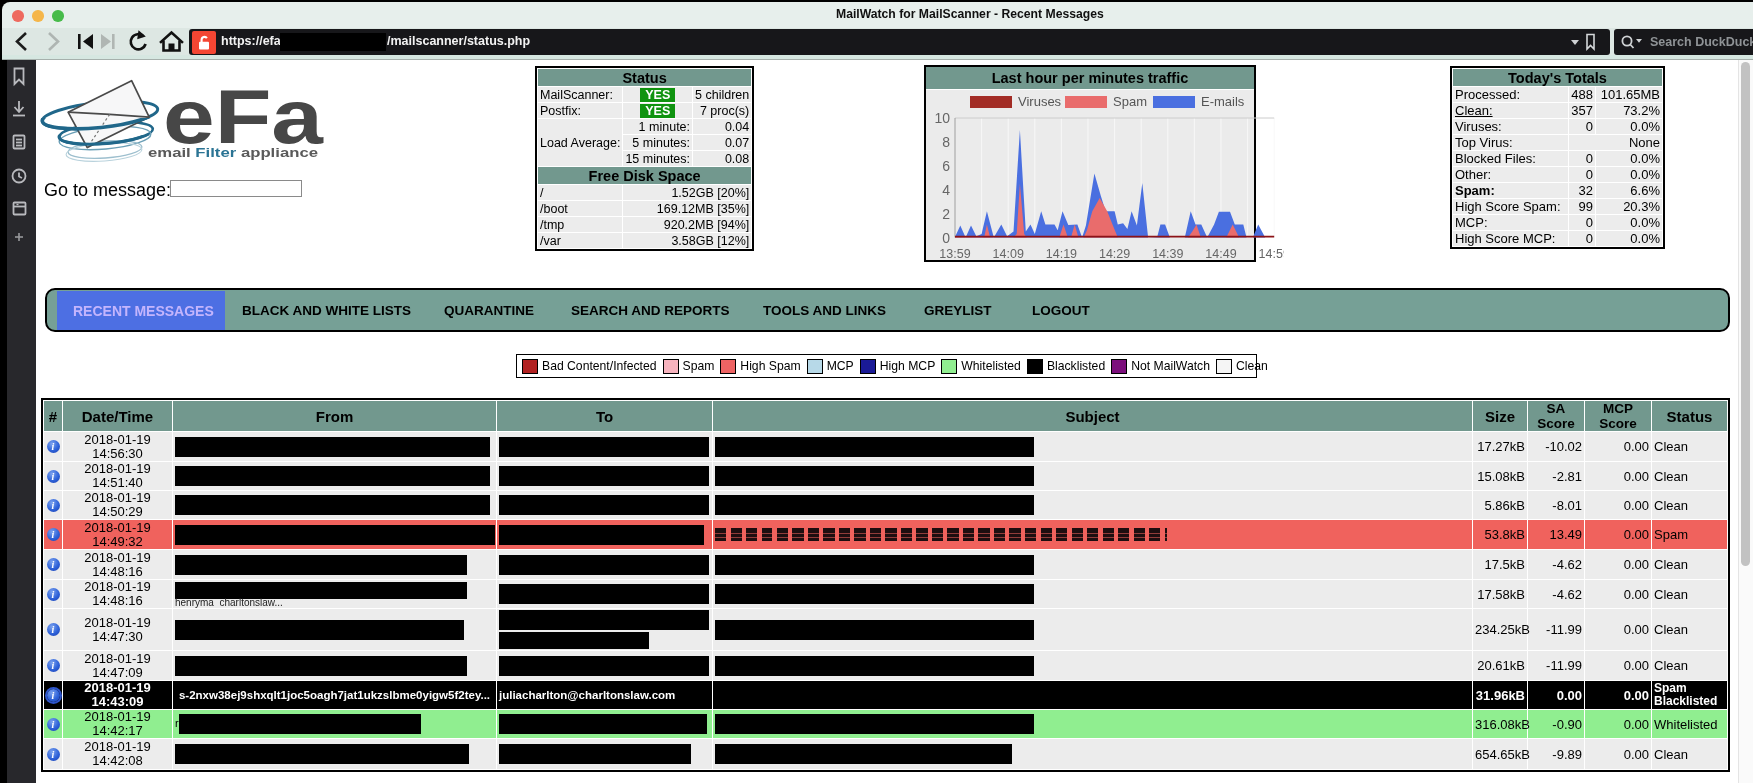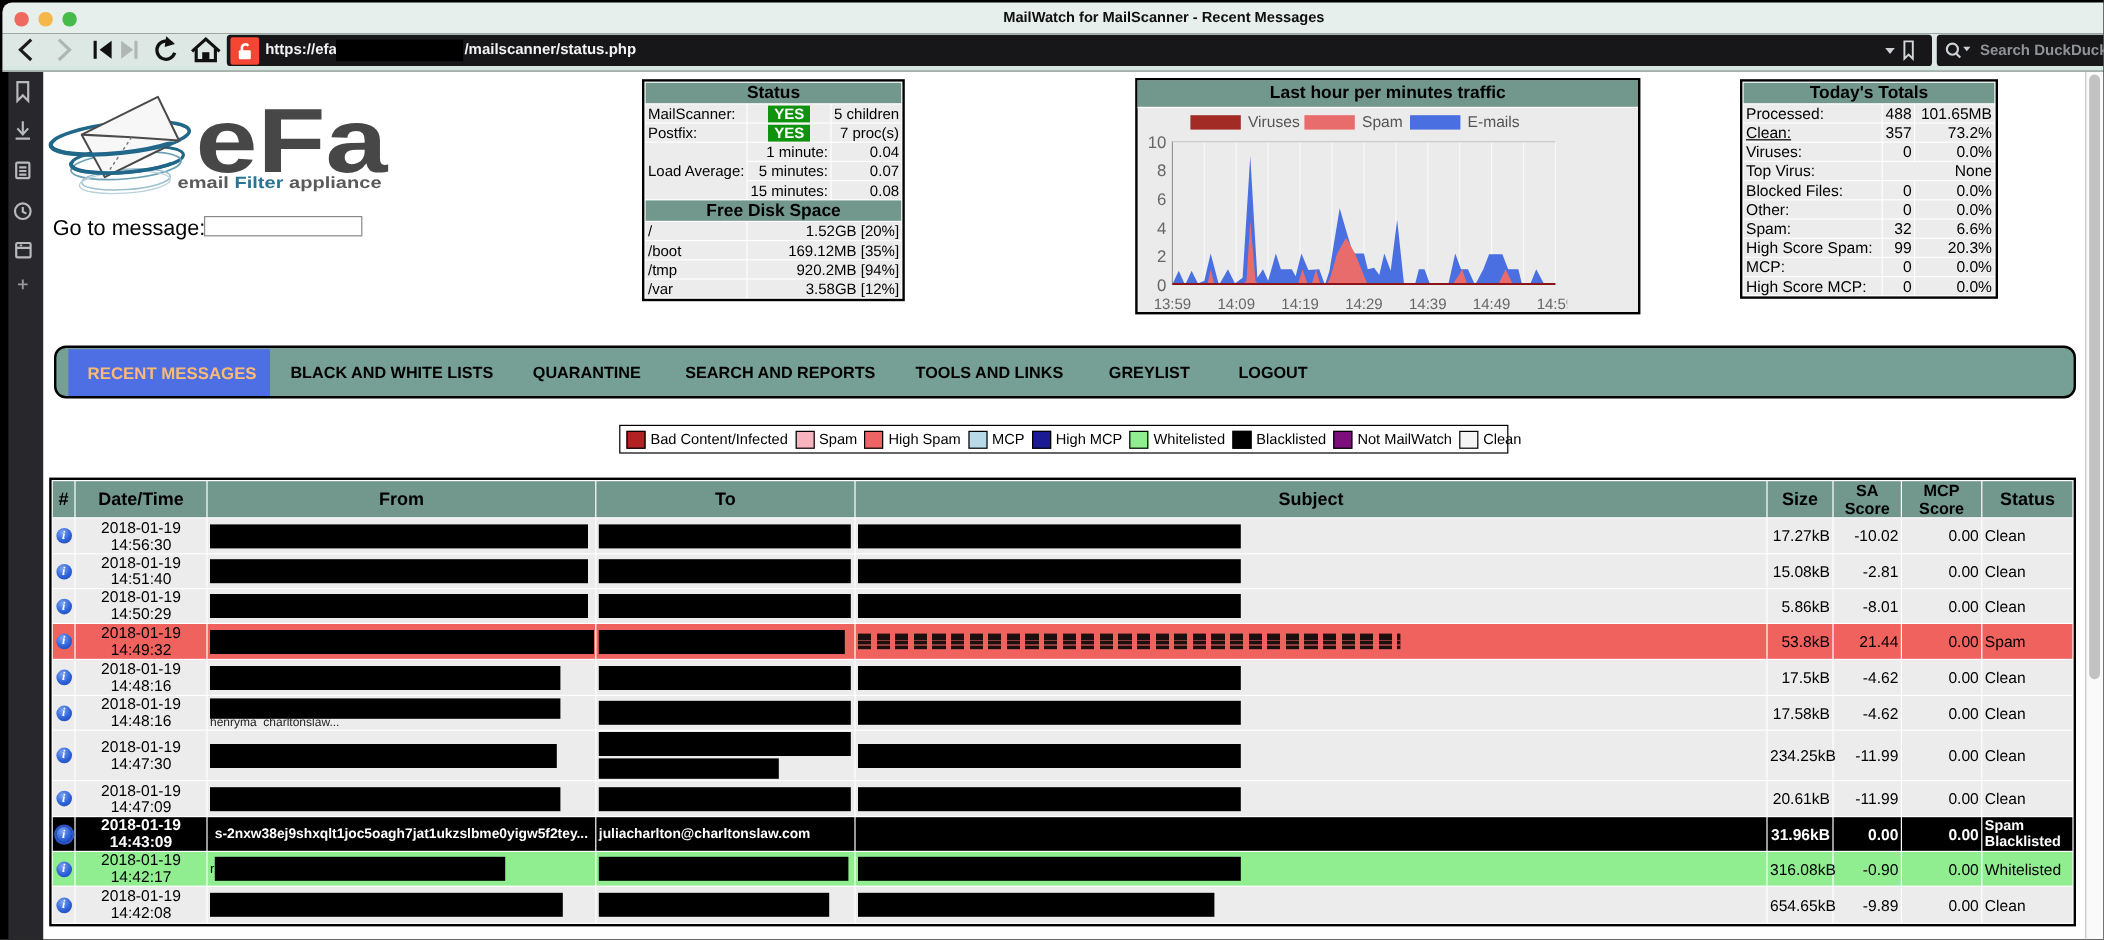--- a/index.html
+++ b/index.html
@@ -229,21 +229,21 @@
           <td style="height:15px;">/tmp</td>
           <td class="num" colspan="2">920.2MB [94%]</td>
         </tr>
     <tr>
           <td style="height:15px;">/var</td>
           <td class="num" colspan="2">3.58GB [12%]</td>
         </tr>
   </tbody>
     </table>
 
-  <div class="abs" id="chartblock" style="left:946px; top:65px; width:421px; height:197px; border:2px solid #000; background:#ebebeb;">
+  <div class="abs" id="chartblock" style="left:924px; top:65px; width:332px; height:197px; border:2px solid #000; background:#ebebeb;">
     <div style="height:23px; background:#72988e; border-bottom:1px solid #fff; text-align:center; font-weight:bold; font-size:14.5px; line-height:23px;">Last hour per minutes traffic</div>
     <svg width="358" height="170" style="position:absolute; left:0; top:24px;">
 
       <rect x="44" y="5" width="42" height="12" fill="#a22c25"></rect>
       <text x="92" y="15" font-size="13" fill="#555">Viruses</text>
       <rect x="139" y="5" width="42" height="12" fill="#e96c6c"></rect>
       <text x="187" y="15" font-size="13" fill="#555">Spam</text>
       <rect x="227" y="5" width="42" height="12" fill="#4a6fe0"></rect>
       <text x="275" y="15" font-size="13" fill="#555">E-mails</text>
 
@@ -311,21 +311,21 @@
           <td style="height:15px;">Blocked Files:</td>
           <td class="num">0</td>
           <td class="num">0.0%</td>
         </tr>
     <tr>
           <td style="height:15px;">Other:</td>
           <td class="num">0</td>
           <td class="num">0.0%</td>
         </tr>
     <tr>
-          <td style="height:15px;">Spam:</td>
+          <td style="height:15px;font-weight:bold;">Spam:</td>
           <td class="num">32</td>
           <td class="num">6.6%</td>
         </tr>
     <tr>
           <td style="height:15px;">High Score Spam:</td>
           <td class="num">99</td>
           <td class="num">20.3%</td>
         </tr>
     <tr>
           <td style="height:15px;">MCP:</td>
@@ -335,21 +335,21 @@
     <tr>
           <td style="height:15px;">High Score MCP:</td>
           <td class="num">0</td>
           <td class="num">0.0%</td>
         </tr>
   </tbody>
     </table>
 
   <div class="abs" id="navbar"></div>
   <div class="abs" id="navblue"></div>
-  <div class="navitem" style="left:73px; color:#fdba74; font-size:14px;">RECENT MESSAGES</div>
+  <div class="navitem" style="left:73px; color:#c4b5fd; font-size:14px;">RECENT MESSAGES</div>
   <div class="navitem" style="left:242px;">BLACK AND WHITE LISTS</div>
   <div class="navitem" style="left:444px;">QUARANTINE</div>
   <div class="navitem" style="left:571px;">SEARCH AND REPORTS</div>
   <div class="navitem" style="left:763px;">TOOLS AND LINKS</div>
   <div class="navitem" style="left:924px;">GREYLIST</div>
   <div class="navitem" style="left:1032px;">LOGOUT</div>
 
   <div class="abs" id="legend">
     <div class="sw" style="background:#b22222;"></div>
       <div class="swl">Bad Content/Infected</div>
@@ -460,21 +460,21 @@
       <td>
             <div class="rd" style="width:320px;"></div>
           </td>
       <td>
             <div class="rd" style="width:205px;"></div>
           </td>
       <td>
             <div class="cjk"></div>
           </td>
       <td class="num">53.8kB</td>
-          <td class="num">21.44</td>
+          <td class="num">13.49</td>
           <td class="num">0.00</td>
           <td>Spam</td>
     </tr>
     <tr>
       <td style="height:29px;">
             <div class="ico">i</div>
           </td>
       <td class="dt">2018-01-19<br>14:48:16</td>
       <td>
             <div class="rd" style="width:292px;"></div>

